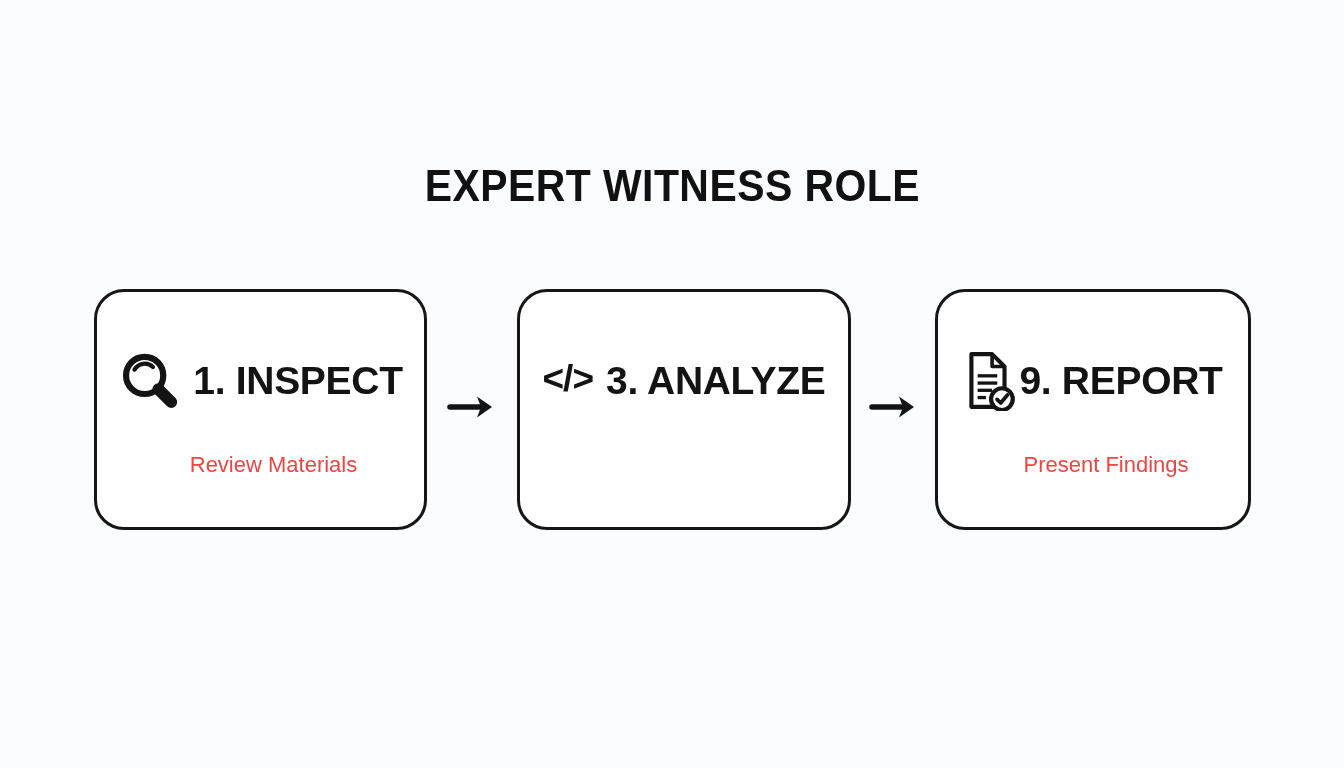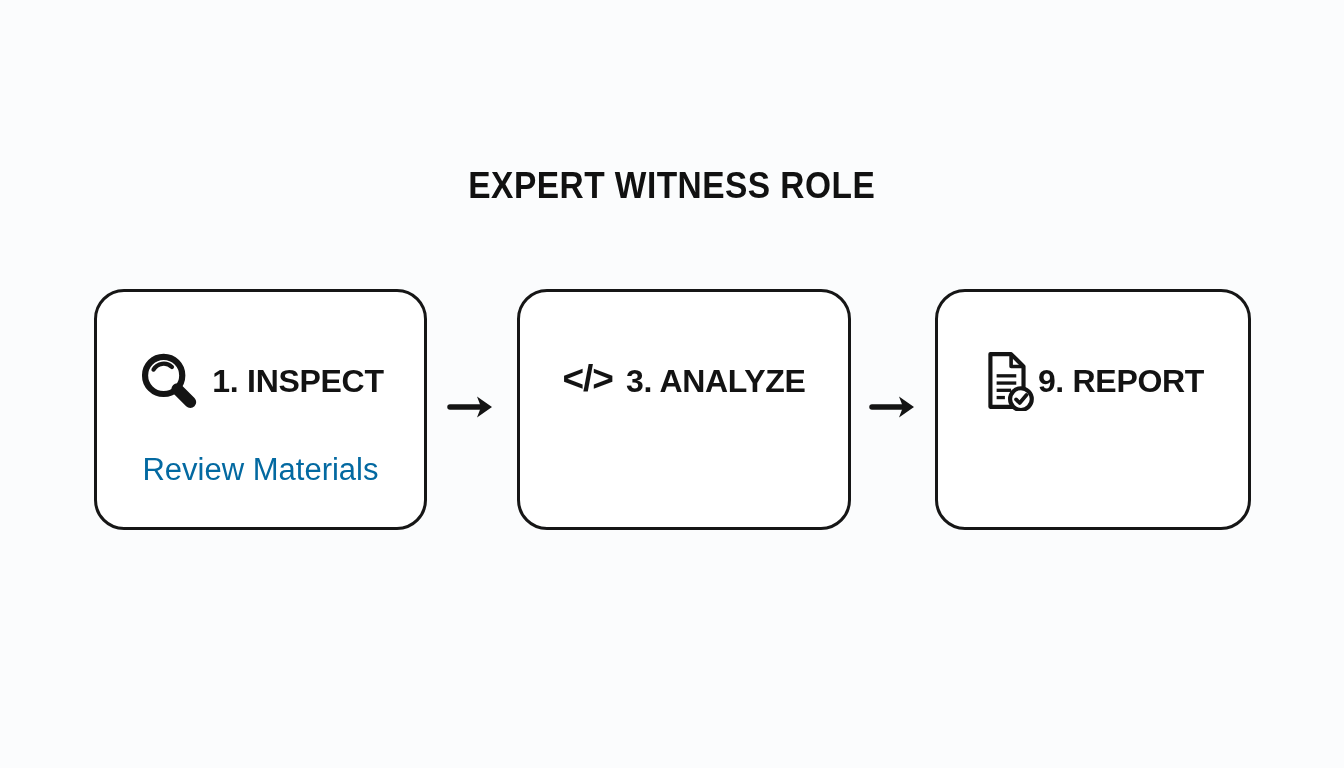--- a/index.html
+++ b/index.html
@@ -18,21 +18,21 @@
     width: 1344px;
     height: 768px;
   }
   .title {
     position: absolute;
     top: 158px;
     left: 0;
     width: 100%;
     margin: 0;
     text-align: center;
-    font-size: 36px;
+    font-size: 44px;
     font-weight: 700;
     line-height: 56px;
     color: #111111;
     letter-spacing: 0.5px;
   }
   .title-inner {
     display: inline-block;
     transform: scaleX(0.93);
     transform-origin: center;
     white-space: nowrap;
@@ -55,43 +55,43 @@
     left: 0;
     width: 100%;
     height: 70px;
     display: flex;
     align-items: center;
     justify-content: center;
     gap: 13px;
   }
   .box-3 .box-header { gap: 4px; }
   .step-heading {
-    font-size: 32px;
+    font-size: 39px;
     font-weight: 700;
     white-space: nowrap;
     color: #131313;
     letter-spacing: -0.3px;
   }
   .code-glyph {
     font-size: 37px;
     font-weight: 700;
     letter-spacing: -1px;
     color: #131313;
     position: relative;
     top: -2px;
   }
   .step-subtitle {
     position: absolute;
     top: 160px;
-    left: 0;
+    left: 13px;
     width: 100%;
     text-align: center;
-    font-size: 31px;
+    font-size: 22px;
     font-weight: 400;
-    color: #0369a1;
+    color: #ef4444;
   }
   .icon-wrap {
     display: inline-flex;
     align-items: center;
     justify-content: center;
   }
   .flow-arrow {
     position: absolute;
     top: 392px;
     width: 48px;
@@ -152,15 +152,16 @@
           <path d="M14 24 H33" stroke="#141414" stroke-width="3.2"></path>
           <path d="M14 31 H33" stroke="#141414" stroke-width="3.2"></path>
           <path d="M14 38 H28" stroke="#141414" stroke-width="3.2"></path>
           <path d="M14 45 H22" stroke="#141414" stroke-width="3.2"></path>
           <circle cx="37.5" cy="46.5" r="10.5" fill="#ffffff" stroke="#141414" stroke-width="4"></circle>
           <path d="M32.8 46.8 L36.3 50.3 L42.8 42.6" stroke="#141414" stroke-width="3.6" stroke-linecap="round" stroke-linejoin="round"></path>
         </svg>
       </span>
       <span class="step-heading">9. REPORT</span>
     </div>
+    <div class="step-subtitle">Present Findings</div>
   </section>
 
 </div>
 
 </body></html>

